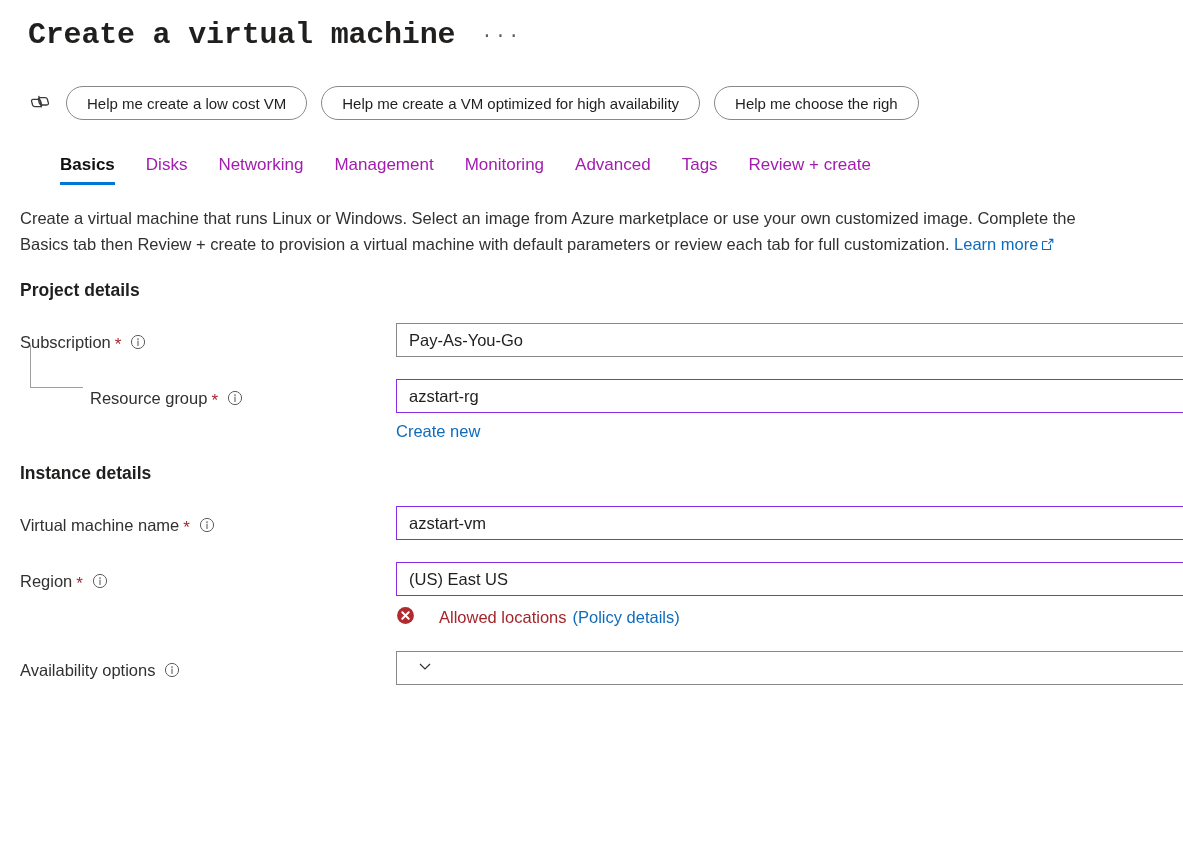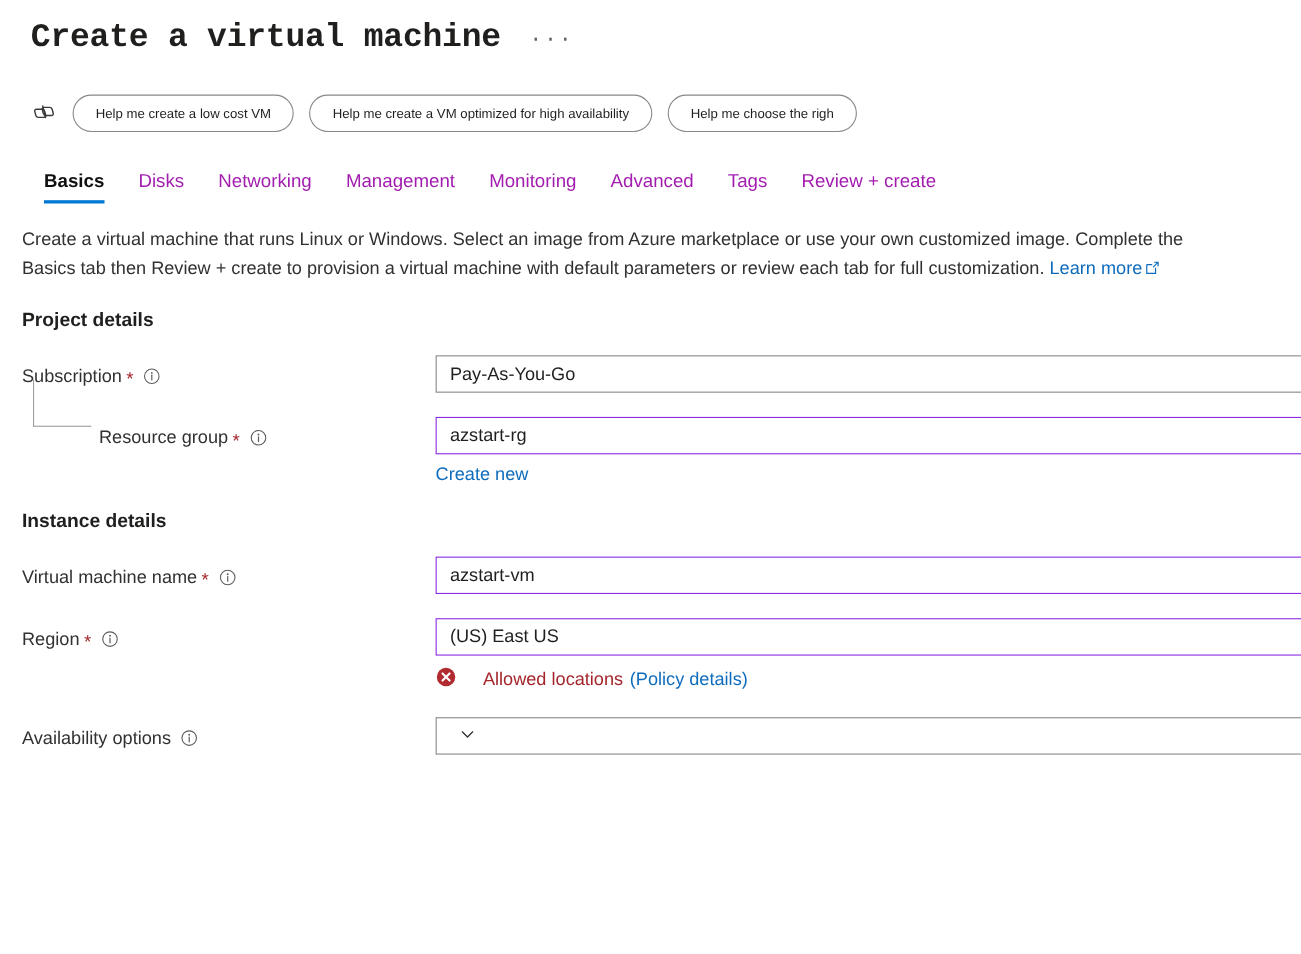--- a/index.html
+++ b/index.html
@@ -60,34 +60,34 @@
   }
   .pill {
     height: 34px;
     box-sizing: border-box;
     border: 1px solid #8a8886;
     border-radius: 18px;
     background: #ffffff;
     padding: 0 20px;
     display: inline-flex;
     align-items: center;
-    font-size: 12px;
+    font-size: 15px;
     color: #201f1e;
     font-family: "Liberation Sans", sans-serif;
     cursor: pointer;
     margin-right: 14px;
     flex: 0 0 auto;
   }
 
   
   .tabs {
     display: flex;
     align-items: flex-end;
     margin-top: 27px;
-    padding-left: 40px;
+    padding-left: 60px;
     height: 36px;
     gap: 31px;
   }
   .tab {
     position: relative;
     font-size: 17px;
     color: #a21caf;
     padding-bottom: 9px;
     cursor: pointer;
     line-height: 22px;

